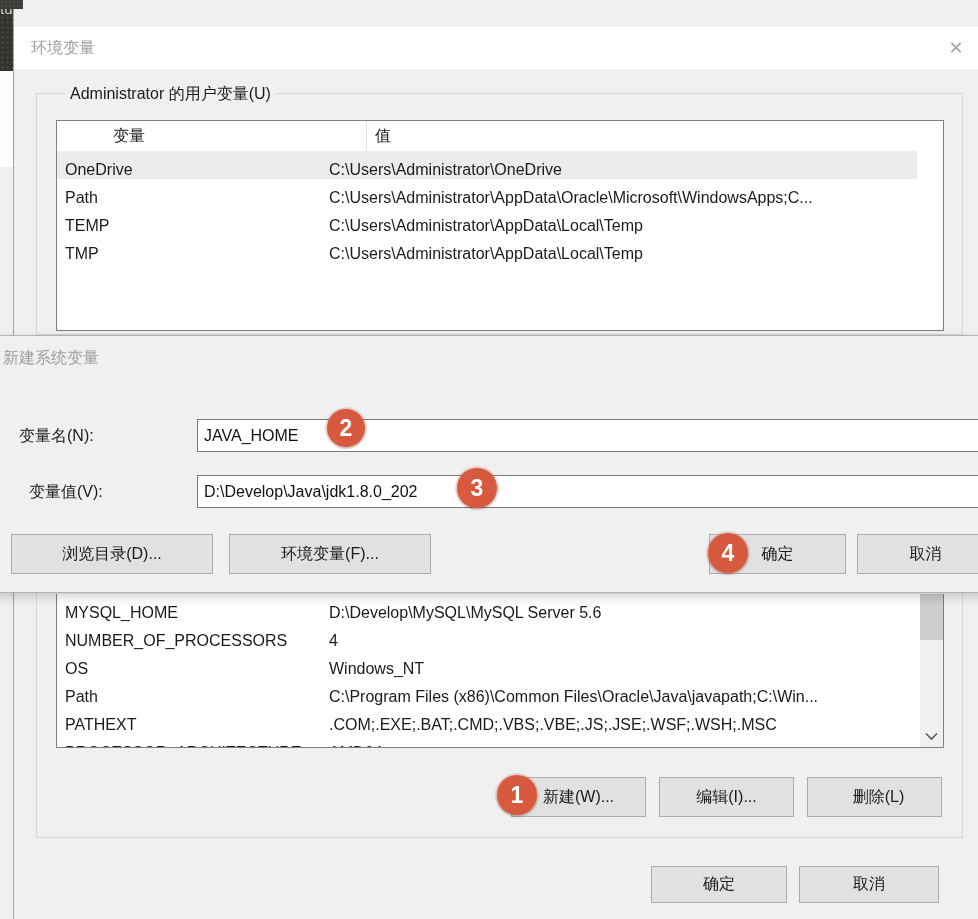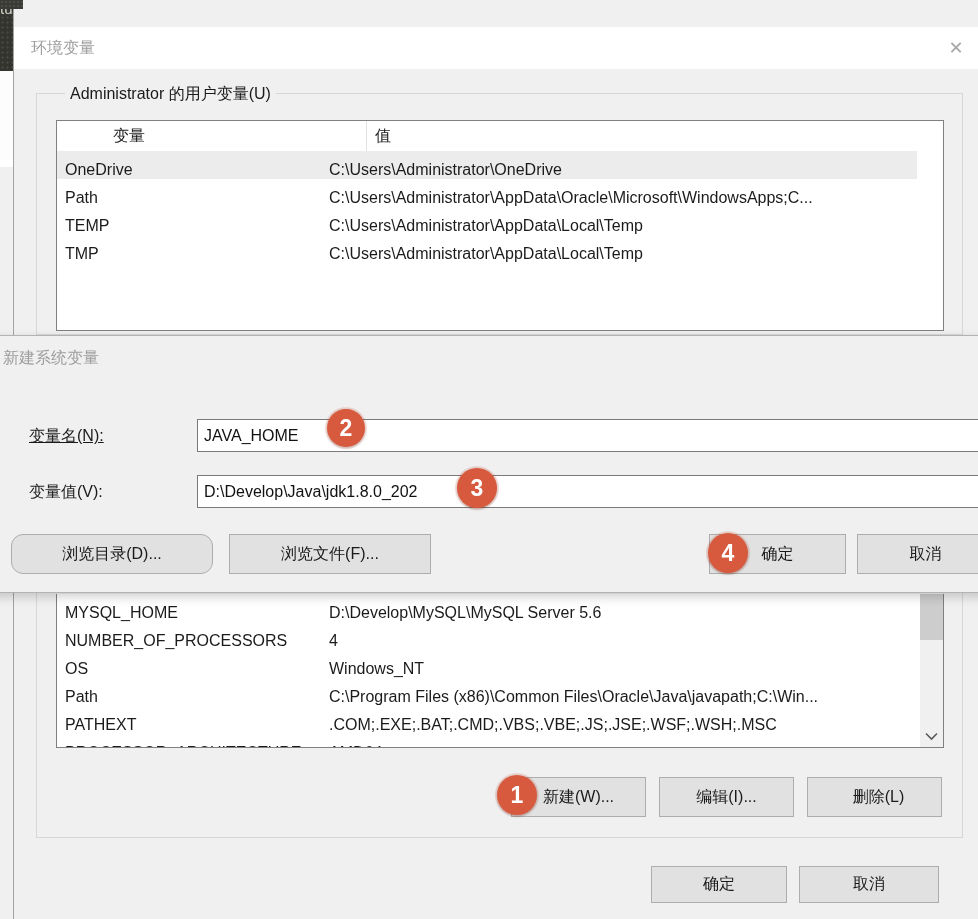--- a/index.html
+++ b/index.html
@@ -82,31 +82,31 @@
   .btn-ok-main     { left:637px; top:866px; width:136px; height:37px; }
   .btn-cancel-main { left:785px; top:866px; width:140px; height:37px; }
   
   .newvar-dialog {
     position:absolute; left:-10px; top:335px; width:1000px; height:258px; z-index:5;
     background:#f0f0f0; border:1px solid #b3b3b3;
     box-shadow:0 4px 10px rgba(0,0,0,0.18);
   }
   .nv-title { position:absolute; left:12px; top:12px; font-size:16px; color:#9d9d9d; }
   .nv-label { position:absolute; font-size:16px; color:#1a1a1a; }
-  .nv-label-name  { left:38px; top:90px;text-decoration:underline; }
+  .nv-label-name  { left:28px; top:90px; }
   .nv-label-value { left:38px; top:146px; }
   .nv-input {
     position:absolute; left:206px; width:800px; height:33px;
     border:1px solid #7a7a7a; background:#ffffff; font-family:inherit;
     font-size:16px; color:#111; padding:0 6px; outline:none;
   }
   .nv-input-name  { top:83px; }
   .nv-input-value { top:139px; }
   .nv-btn { height:40px; top:198px; }
-  .nv-browse-dir  { left:20px;  width:202px;border-radius:12px; }
+  .nv-browse-dir  { left:20px;  width:202px; }
   .nv-browse-file { left:238px; width:202px; }
   .nv-ok     { left:718px; width:137px; }
   .nv-cancel { left:866px; width:137px; }
   
   .ann {
     position:absolute; z-index:6; border-radius:50%;
     background:#d85a3e; color:#ffffff; font-weight:bold;
     display:flex; align-items:center; justify-content:center;
     box-shadow:0 1px 3px rgba(0,0,0,0.25), 0 0 0 2px rgba(216,90,62,0.18);
     font-size:23px;
@@ -219,21 +219,21 @@
   <div class="newvar-dialog">
     <span class="nv-title">新建系统变量</span>
 
     <span class="nv-label nv-label-name">变量名(N):</span>
     <input class="nv-input nv-input-name" readonly="" value="JAVA_HOME" style="">
 
     <span class="nv-label nv-label-value">变量值(V):</span>
     <input class="nv-input nv-input-value" readonly="" value="D:\Develop\Java\jdk1.8.0_202" style="">
 
     <button class="btn nv-btn nv-browse-dir">浏览目录(D)...</button>
-    <button class="btn nv-btn nv-browse-file">浏览文件(F)...</button>
+    <button class="btn nv-btn nv-browse-file">环境变量(F)...</button>
     <button class="btn nv-btn nv-ok">确定</button>
     <button class="btn nv-btn nv-cancel">取消</button>
   </div>
 
   <div class="ann ann-1">1</div>
   <div class="ann ann-2">2</div>
   <div class="ann ann-3">3</div>
   <div class="ann ann-4">4</div>
 
 </div>

